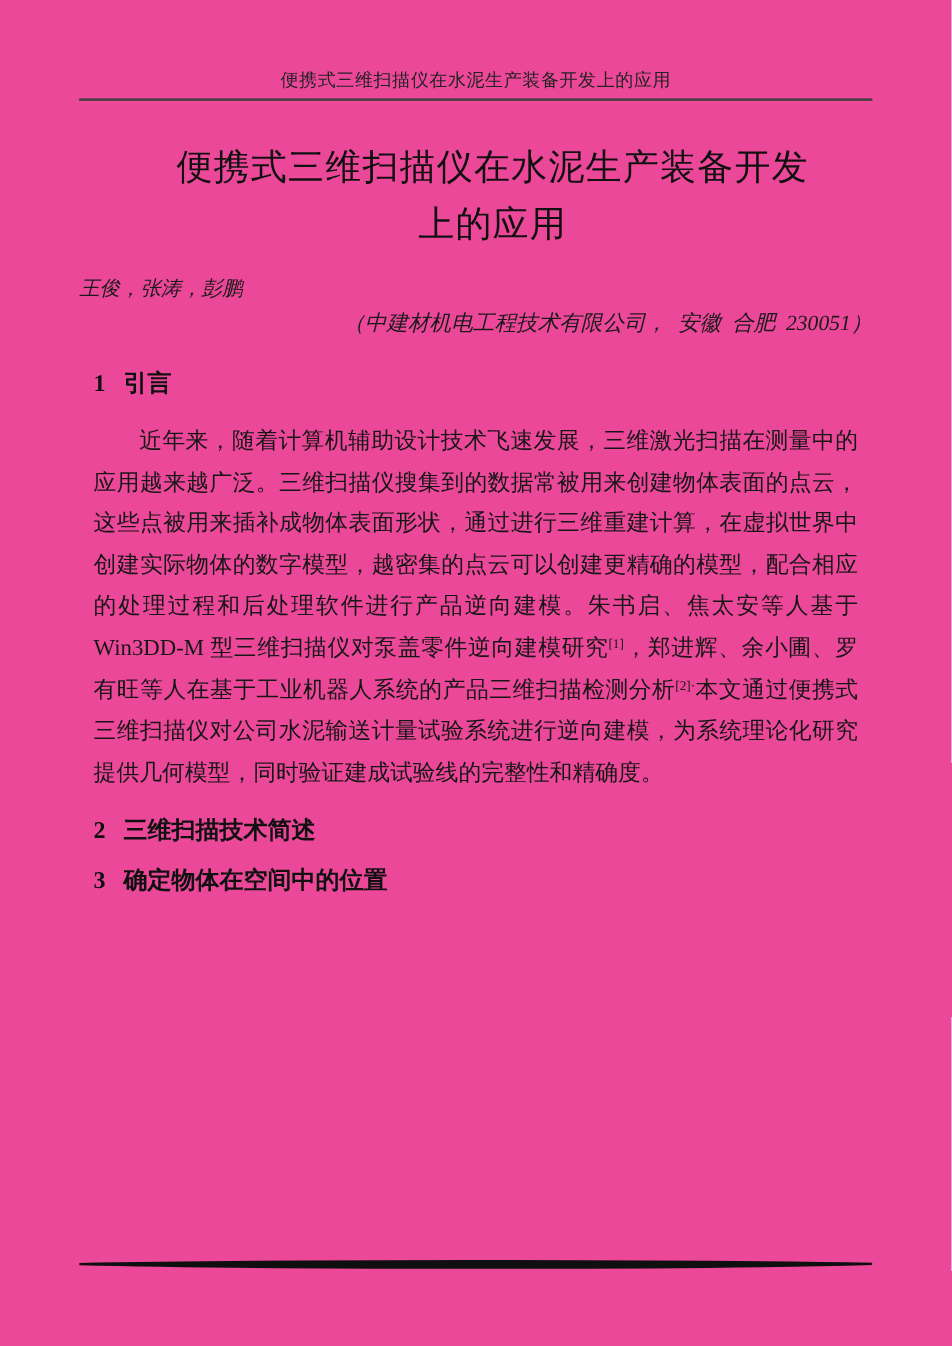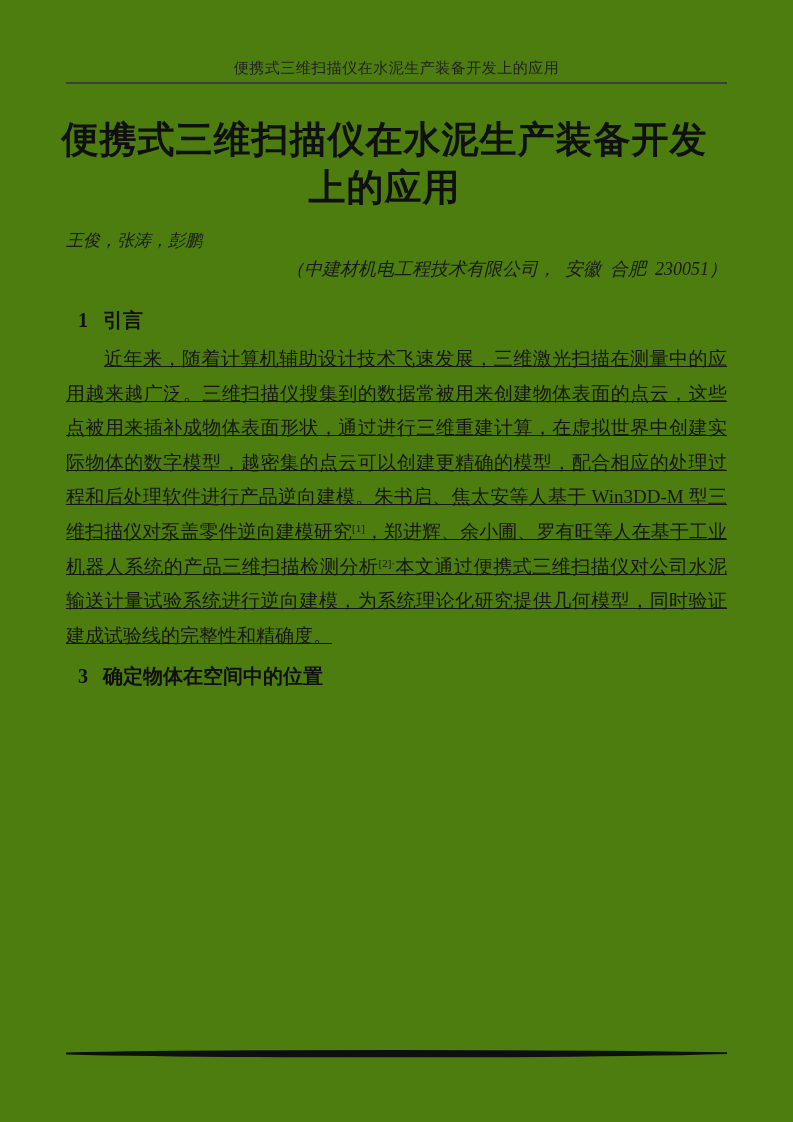--- a/index.html
+++ b/index.html
@@ -4,21 +4,21 @@
 <style>
   html, body {
     margin: 0;
     padding: 0;
     background: #ffffff;
   }
   .page {
     position: relative;
     width: 793px;
     height: 1122px;
-    background: #4d7c0f;
+    background: #ec4899;
     overflow: hidden;
     font-family: "Liberation Serif", "DejaVu Serif", serif;
     color: #161616;
   }
   
   .running-head {
     position: absolute;
     top: 58px;
     left: 66px;
     width: 661px;
@@ -33,26 +33,26 @@
     top: 82px;
     left: 66px;
     width: 661px;
     height: 0;
     border-top: 2px solid #3e3e3e;
   }
   
   .article-title {
     position: absolute;
     top: 116px;
-    left: 34px;
+    left: 60px;
     width: 701px;
     text-align: center;
-    font-size: 37px;
+    font-size: 30px;
     line-height: 48px;
-    font-weight: bold;
+    font-weight: normal;
     color: #101010;
     letter-spacing: 1px;
   }
   .authors {
     position: absolute;
     top: 230px;
     left: 66px;
     width: 661px;
     text-align: left;
     font-size: 17px;
@@ -85,27 +85,26 @@
     font-weight: bold;
     color: #101010;
     margin: 5px 0 3px 12px;
   }
   .section-heading .sec-num {
     display: inline-block;
     margin-right: 15px;
     font-weight: bold;
   }
   .body-p {
-    margin: 0;
+    margin: 12px;
     font-size: 19px;
     line-height: 34.6px;
     text-align: justify;
     text-indent: 2em;
     color: #161616;
-    text-decoration: underline;
   }
   sup.ref {
     font-size: 11px;
     line-height: 0;
     vertical-align: 6px;
   }
   
   .footer-bar {
     position: absolute;
     top: 1049px;
@@ -153,20 +152,23 @@
   <div class="affiliation">（中建材机电工程技术有限公司，  安徽  合肥  230051）</div>
 
   <div class="body-block">
 
     <div class="section-heading">
       <span class="sec-num">1</span><span>引言</span>
     </div>
 
     <p class="body-p"><span>近年来，随着计算机辅助设计技术飞速发展，三维激光扫描在测量中的应用越来越广泛。三维扫描仪搜集到的数据常被用来创建物体表面的点云，这些点被用来插补成物体表面形状，通过进行三维重建计算，在虚拟世界中创建实际物体的数字模型，越密集的点云可以创建更精确的模型，配合相应的处理过程和后处理软件进行产品逆向建模。朱书启、焦太安等人基于 Win3DD-M 型三维扫描仪对泵盖零件逆向建模研究</span><sup class="ref">[1]</sup><span>，郑进辉、余小圃、罗有旺等人在基于工业机器人系统的产品三维扫描检测分析</span><sup class="ref">[2]·</sup><span>本文通过便携式三维扫描仪对公司水泥输送计量试验系统进行逆向建模，为系统理论化研究提供几何模型，同时验证建成试验线的完整性和精确度。</span></p>
 
+    <div class="section-heading">
+      <span class="sec-num">2</span><span>三维扫描技术简述</span>
+    </div>
 
 
     <div class="section-heading">
       <span class="sec-num">3</span><span>确定物体在空间中的位置</span>
     </div>
 
 
   </div>
 
   <svg class="footer-bar" viewBox="0 0 661 9" preserveAspectRatio="none" xmlns="http://www.w3.org/2000/svg">

